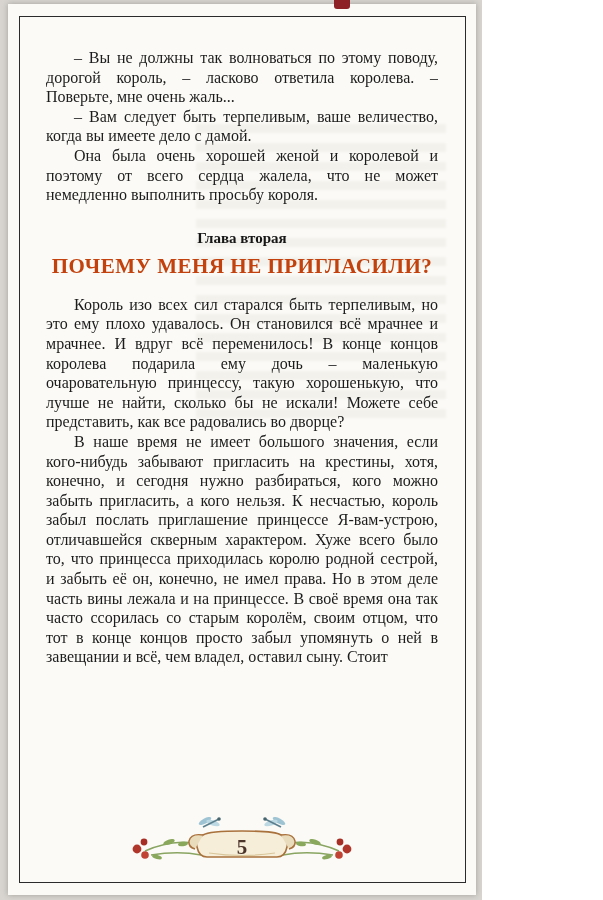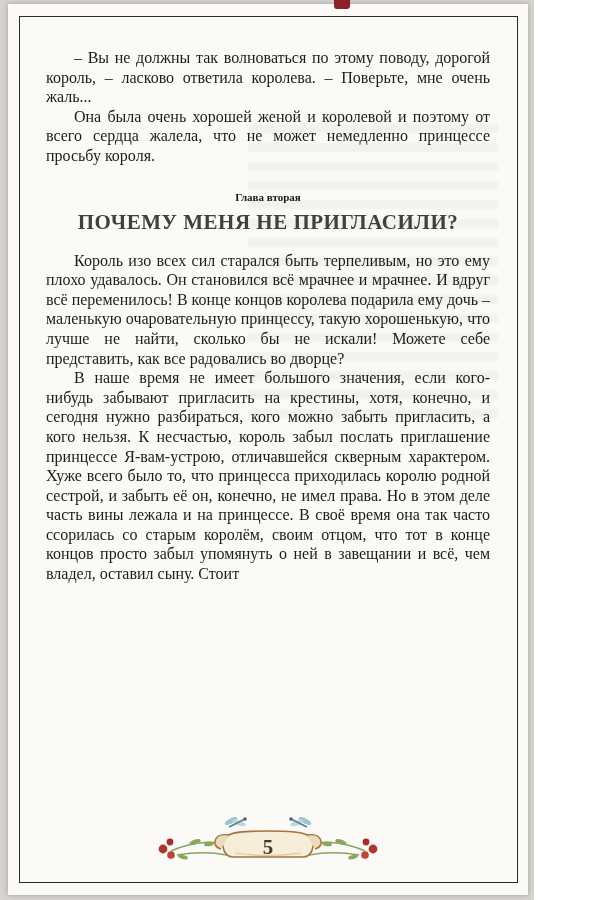--- a/index.html
+++ b/index.html
@@ -1,18 +1,18 @@
 <!DOCTYPE html>
 <html lang="ru"><head>
 <meta charset="utf-8">
 <style>
   html,body{margin:0;padding:0;}
   .photo{
     position:relative;
-    width:534px;height:900px;
+    width:482px;height:900px;
     background:#d8d5d0;
     overflow:hidden;
     font-family:"Liberation Serif","DejaVu Serif",serif;
   }
   .sheet{
     position:absolute;
     left:8px;top:4px;right:6px;bottom:5px;
     background:#fbfaf6;
     box-shadow:0 0 6px rgba(0,0,0,.25);
   }
@@ -52,30 +52,30 @@
     line-height:19.6px;
     color:#1c1c1c;
     text-align:justify;
     text-indent:28px;
     hyphens:auto;
   }
   .chapter-heading{
     margin-top:25px;
     text-align:center;
     font-weight:bold;
-    font-size:11px;
+    font-size:15px;
     color:#161616;
   }
   .chapter-title{
     margin:7px 0 16px 0;
     text-align:center;
     font-weight:bold;
     font-size:21px;
     letter-spacing:.5px;
-    color:#404040;
+    color:#c2410c;
   }
   .vignette-wrap{
     position:absolute;
     left:0;right:0;bottom:16px;
     display:flex;justify-content:center;
   }
   .scroll-num{
     font-family:"Liberation Serif","DejaVu Serif",serif;
     font-weight:bold;
     font-size:21px;
@@ -85,21 +85,22 @@
 </head>
 <body>
 
 <div class="photo">
   <div class="sheet">
     <div class="frame"></div>
     <div class="bleed"></div>
 
     <div class="content">
       <p>– Вы не должны так волноваться по этому поводу, дорогой король, – ласково ответила королева. – Поверьте, мне очень жаль...</p>
-      <p>Она была очень хорошей женой и королевой и поэтому от всего сердца жалела, что не может немедленно принцессе просьбу короля.</p>
+      <p>– Вам следует быть терпеливым, ваше величество, когда вы имеете дело с дамой.</p>
+      <p>Она была очень хорошей женой и королевой и поэтому от всего сердца жалела, что не может немедленно выполнить просьбу короля.</p>
 
       <div class="chapter-heading">Глава вторая</div>
       <div class="chapter-title">ПОЧЕМУ МЕНЯ НЕ ПРИГЛАСИЛИ?</div>
 
       <p>Король изо всех сил старался быть терпеливым, но это ему плохо удавалось. Он становился всё мрачнее и мрачнее. И вдруг всё переменилось! В конце концов королева подарила ему дочь – маленькую очаровательную принцессу, такую хорошенькую, что лучше не найти, сколько бы не искали! Можете себе представить, как все радовались во дворце?</p>
       <p>В наше время не имеет большого значения, если кого-нибудь забывают пригласить на крестины, хотя, конечно, и сегодня нужно разбираться, кого можно забыть пригласить, а кого нельзя. К несчастью, король забыл послать приглашение принцессе Я-вам-устрою, отличавшейся скверным характером. Хуже всего было то, что принцесса приходилась королю родной сестрой, и забыть её он, конечно, не имел права. Но в этом деле часть вины лежала и на принцессе. В своё время она так часто ссорилась со старым королём, своим отцом, что тот в конце концов просто забыл упомянуть о ней в завещании и всё, чем владел, оставил сыну. Стоит</p>
     </div>
 
     <div class="vignette-wrap">
       <svg width="250" height="68" viewBox="0 0 250 68">

